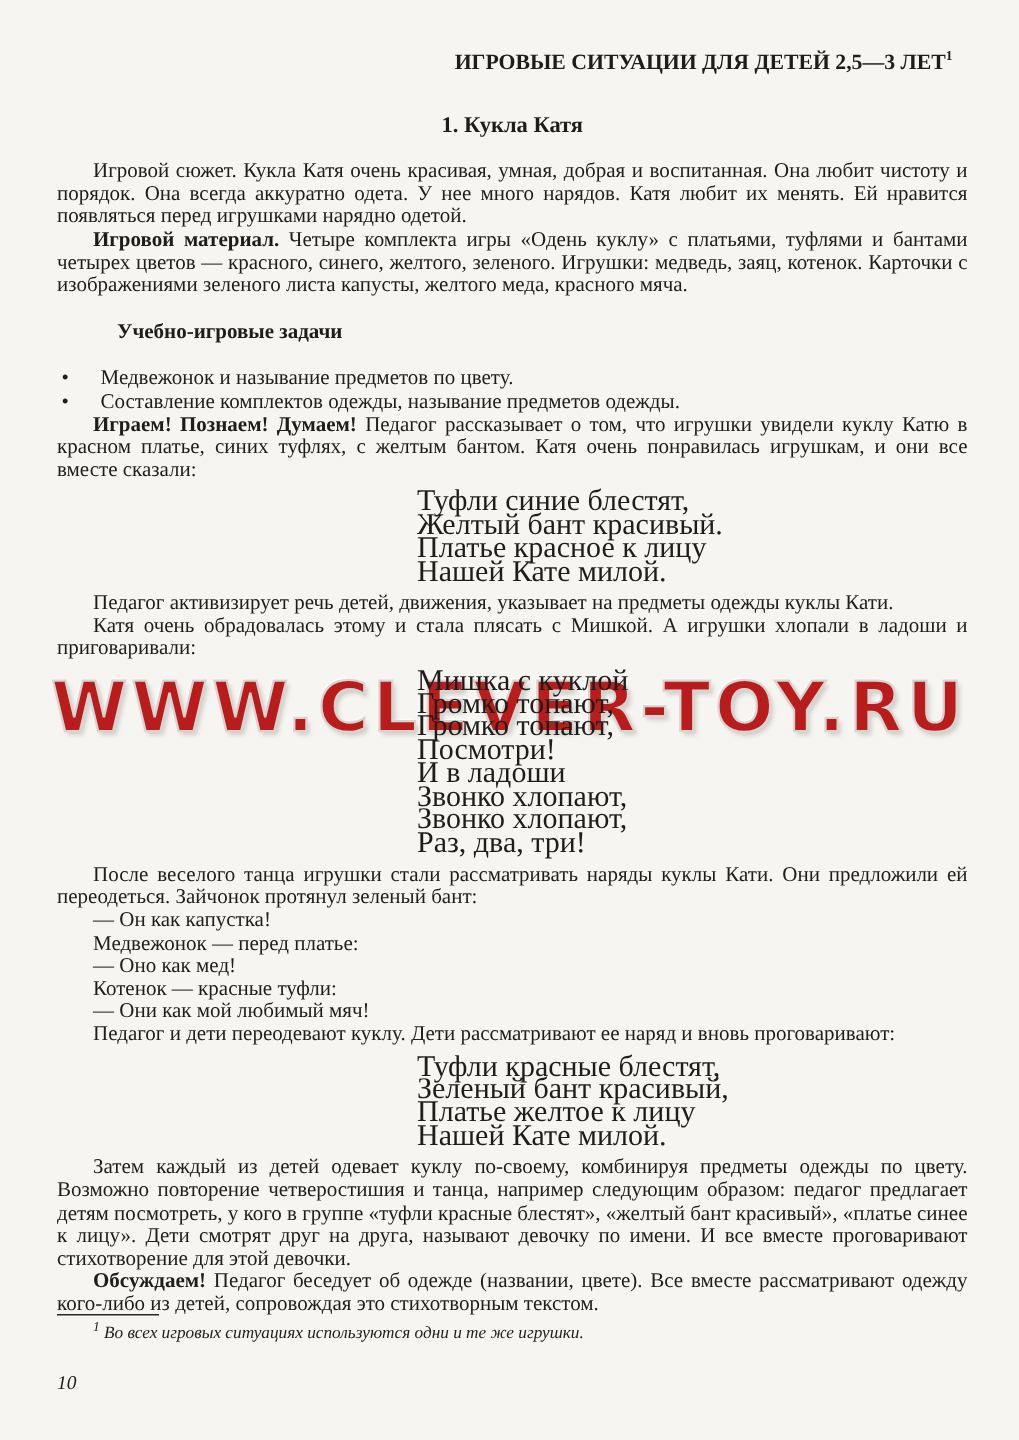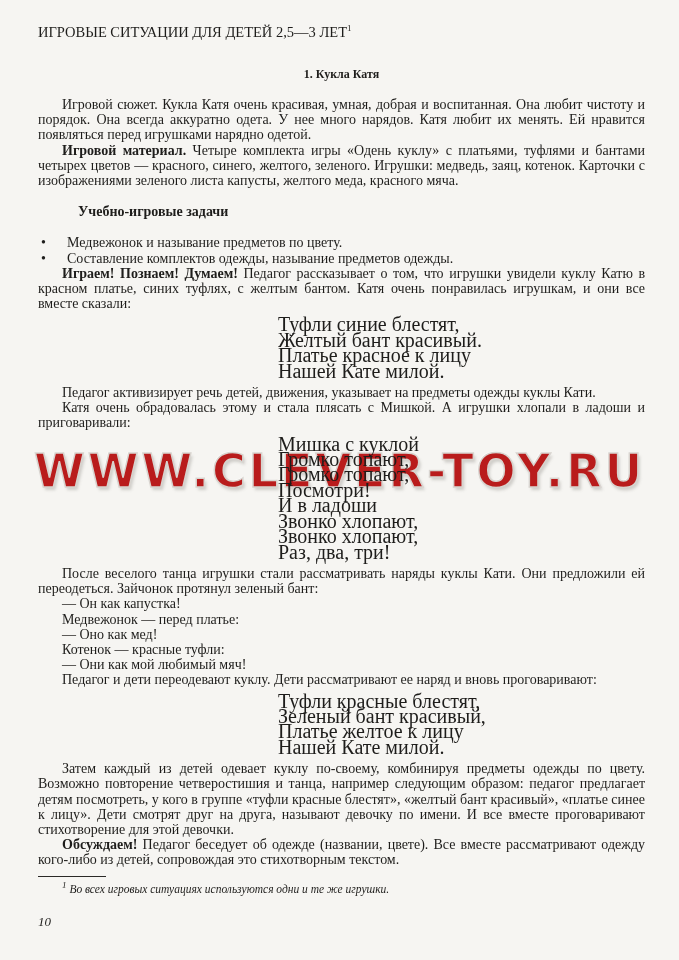--- a/index.html
+++ b/index.html
@@ -11,34 +11,34 @@
     overflow:hidden;
     font-family:"Liberation Serif", serif;
     color:#1e1d1b;
   }
   .content {
     position:absolute;
     left:38px; right:34px; top:24px;
     z-index:2;
   }
   .doc-title {
-    text-align:left;
-    font-weight:normal;
+    text-align:right;
+    font-weight:bold;
     font-size:14.5px;
     line-height:17px;
-    margin:0;
+    margin:10px;
   }
   .doc-title sup, .footnote sup {
     font-size:9px;
     line-height:0;
   }
   .section-heading {
     text-align:center;
     font-weight:bold;
-    font-size:12px;
+    font-size:15px;
     line-height:17px;
     margin:25px 0 14px 0;
   }
   p.body {
     margin:0;
     font-size:14px;
     line-height:15.2px;
     text-align:justify;
     text-indent:24px;
   }

